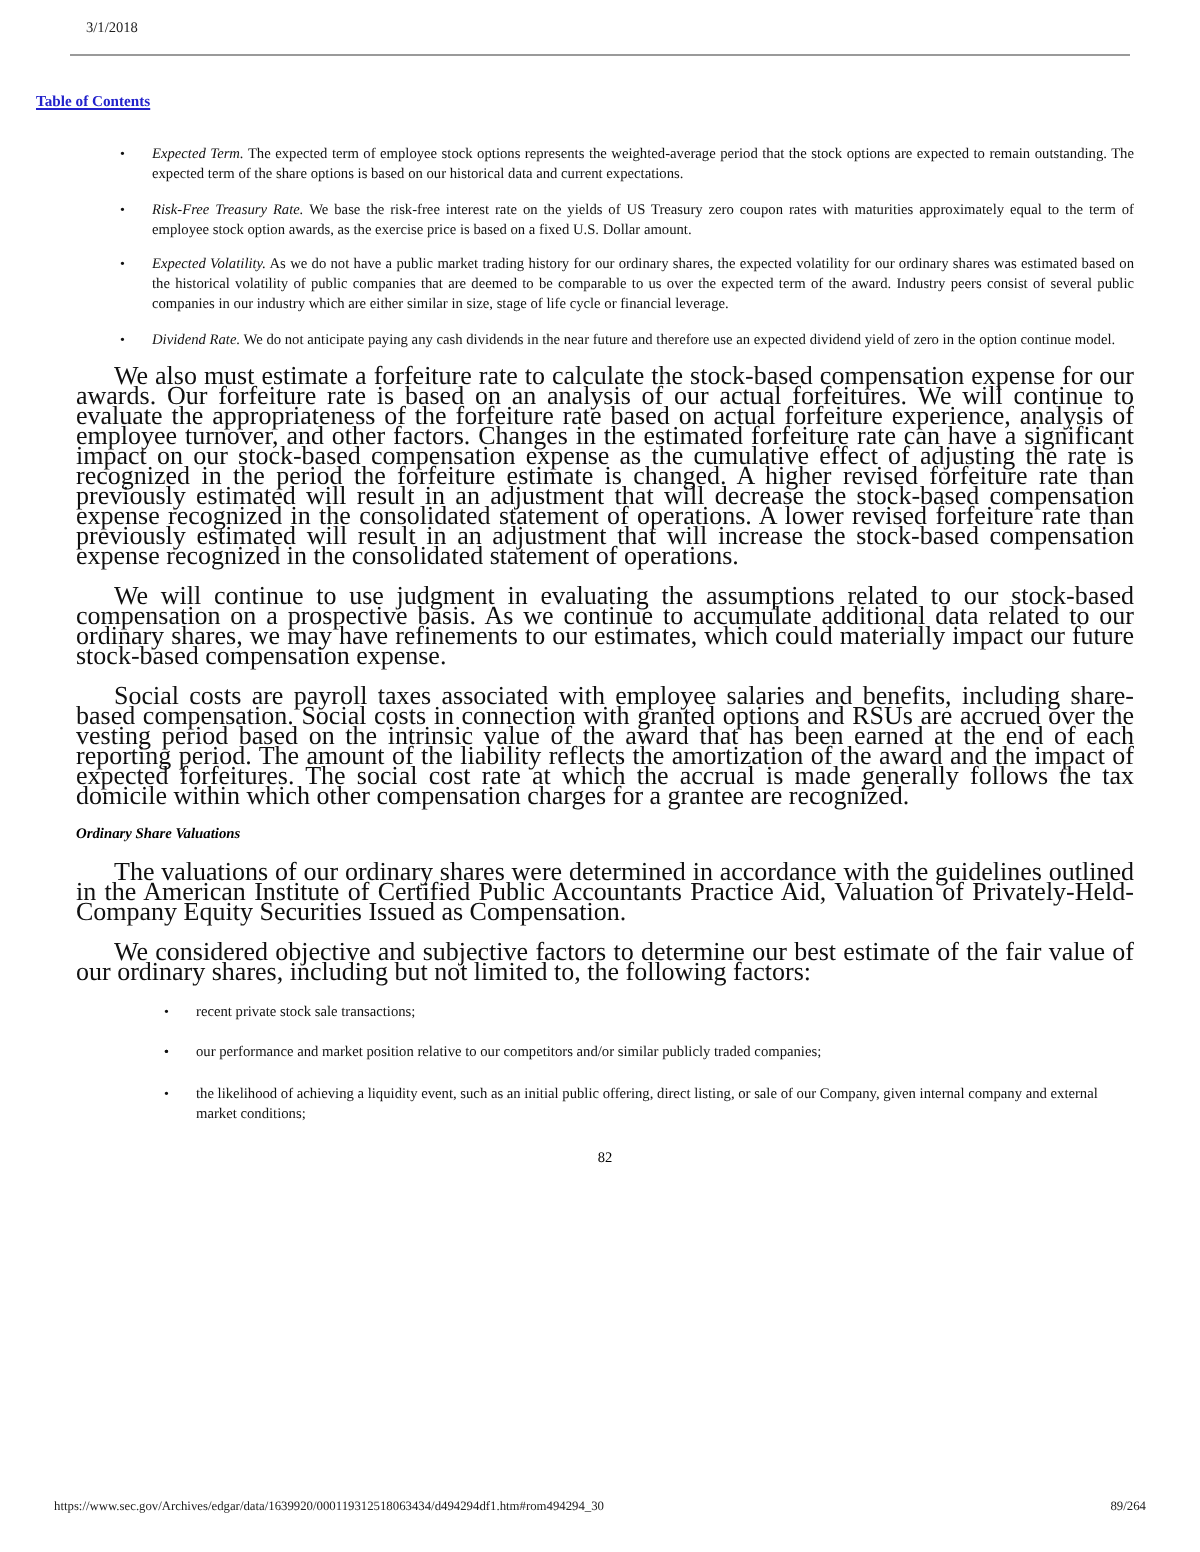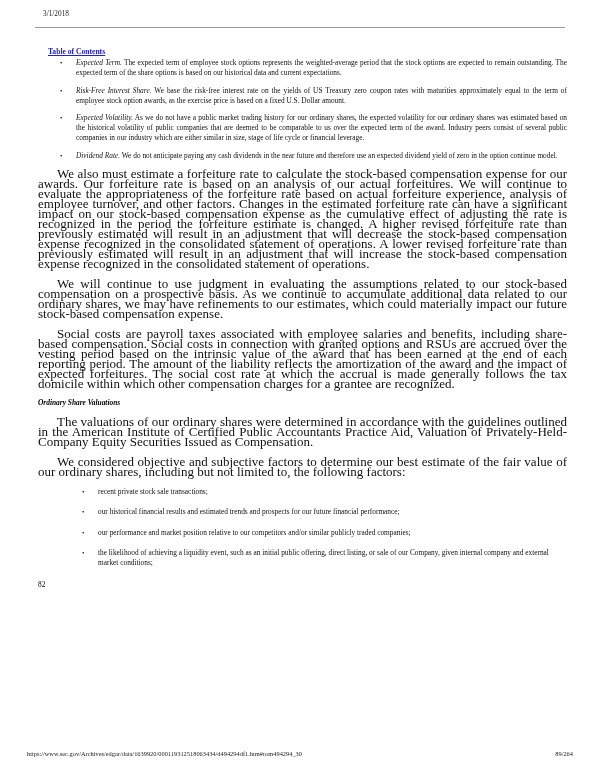--- a/index.html
+++ b/index.html
@@ -52,21 +52,22 @@
 
   
   .page {
     position: absolute;
     top: 40px;
     left: 0;
     width: 600px;
   }
 
   .toc-link-wrap {
-    padding-left: 48px;
+    padding-left: 18px;
+    margin-bottom: 14px;
   }
   .toc-link {
     font-family: "Liberation Serif", "DejaVu Serif", serif;
     font-size: 7.6px;
     font-weight: bold;
     color: #2222cc;
     text-decoration: underline;
     cursor: pointer;
   }
 
@@ -135,21 +136,21 @@
   }
   ul.factor-list li .dot {
     position: absolute;
     left: 44px;
     top: 0;
     font-size: 7px;
     line-height: 10.05px;
   }
 
   .page-number {
-    text-align: left;
+    text-align: center;
     font-size: 7.3px;
     margin-top: 12px;
   }
 
   
   .print-footer {
     position: absolute;
     top: 750px;
     left: 0;
     width: 600px;
@@ -186,21 +187,21 @@
 
   <div class="content">
 
     <ul class="bullets">
       <li>
         <span class="dot">•</span>
         <span class="lead-term">Expected Term.</span><span> The expected term of employee stock options represents the weighted-average period that the stock options are expected to remain outstanding. The expected term of the share options is based on our historical data and current expectations.</span>
       </li>
       <li>
         <span class="dot">•</span>
-        <span class="lead-term">Risk-Free Interest Share.</span><span> We base the risk-free interest rate on the yields of US Treasury zero coupon rates with maturities approximately equal to the term of employee stock option awards, as the exercise price is based on a fixed U.S. Dollar amount.</span>
+        <span class="lead-term">Risk-Free Treasury Rate.</span><span> We base the risk-free interest rate on the yields of US Treasury zero coupon rates with maturities approximately equal to the term of employee stock option awards, as the exercise price is based on a fixed U.S. Dollar amount.</span>
       </li>
       <li>
         <span class="dot">•</span>
         <span class="lead-term">Expected Volatility.</span><span> As we do not have a public market trading history for our ordinary shares, the expected volatility for our ordinary shares was estimated based on the historical volatility of public companies that are deemed to be comparable to us over the expected term of the award. Industry peers consist of several public companies in our industry which are either similar in size, stage of life cycle or financial leverage.</span>
       </li>
       <li>
         <span class="dot">•</span>
         <span class="lead-term">Dividend Rate.</span><span> We do not anticipate paying any cash dividends in the near future and therefore use an expected dividend yield of zero in the option continue model.</span>
       </li>
     </ul>
@@ -217,21 +218,20 @@
 
     <p class="body-par">We considered objective and subjective factors to determine our best estimate of the fair value of our ordinary shares, including but not limited to, the following factors:</p>
 
     <ul class="factor-list">
       <li>
         <span class="dot">•</span>
         <span>recent private stock sale transactions;</span>
       </li>
       <li>
         <span class="dot">•</span>
-        <span>our historical financial results and estimated trends and prospects for our future financial performance;</span>
       </li>
       <li>
         <span class="dot">•</span>
         <span>our performance and market position relative to our competitors and/or similar publicly traded companies;</span>
       </li>
       <li>
         <span class="dot">•</span>
         <span>the likelihood of achieving a liquidity event, such as an initial public offering, direct listing, or sale of our Company, given internal company and external market conditions;</span>
       </li>
     </ul>

